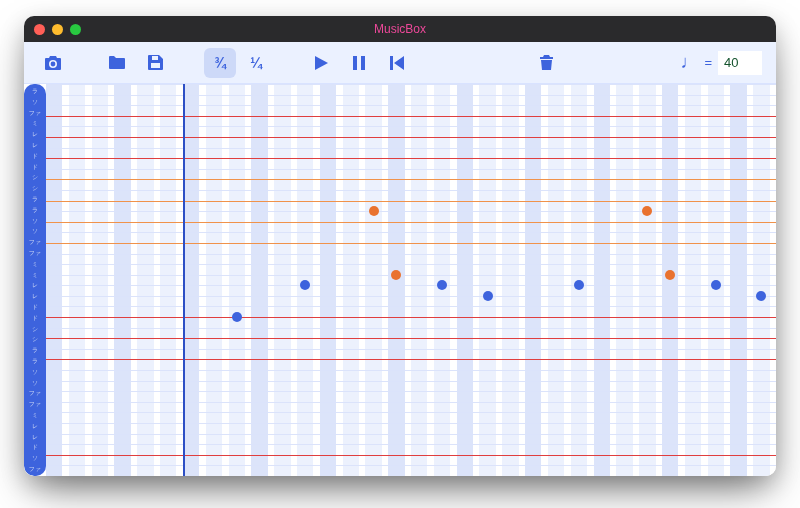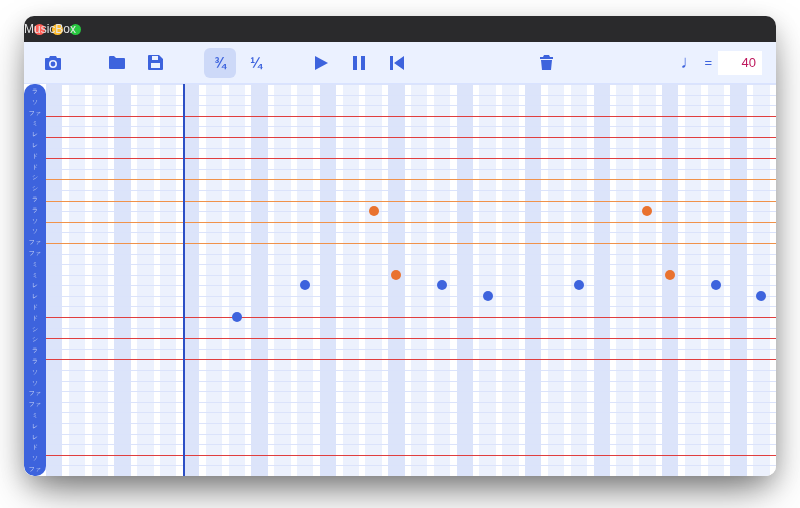--- a/index.html
+++ b/index.html
@@ -11,42 +11,42 @@
     display: flex; flex-direction: column;
   }
   
   .titlebar {
     height: 26px; background: #2a2a2c; display: flex; align-items: center;
     position: relative; flex: 0 0 auto;
   }
   .traffic { display: flex; gap: 7px; margin-left: 10px; }
   .dot { width: 11px; height: 11px; border-radius: 50%; }
   .dot.r{background:#ff5f57}.dot.y{background:#febc2e}.dot.g{background:#28c840}
-  .title { position:absolute; left:0; right:0; text-align:left; color:#e5e5e5; font-size:12px; pointer-events:none;}
+  .title { position:absolute; left:0; right:0; text-align:center; color:#ec4899; font-size:12px; pointer-events:none;}
   
   .toolbar {
     height: 42px; background:#ebf1ff; display:flex; align-items:center;
     padding:0 14px; gap:8px; flex:0 0 auto;
     border-bottom:1px solid #d9e3ff;
   }
   .tbtn {
     width:30px; height:30px; border:none; background:transparent;
     display:flex; align-items:center; justify-content:center;
     color:#3d63dd; cursor:pointer; border-radius:6px;
   }
   .tbtn svg{display:block}
   .tsep{width:18px}
   .ts-group{display:flex;gap:4px}
   .ts-btn{ width:32px;height:30px;border:none;background:transparent;color:#3d63dd;font-weight:700;font-size:14px;cursor:pointer;border-radius:6px;display:flex;align-items:center;justify-content:center;}
   .ts-btn.active{background:#cdd9f8}
   .spacer{flex:1}
   .tempo{display:flex;align-items:center;gap:6px}
   .tempo-note{color:#3d63dd;font-size:18px;font-weight:bold}
   .tempo-eq{color:#3d63dd;font-size:13px}
-  .tempo-input{width:44px;height:24px;border:none;background:#fff;text-align:right;padding:0 6px;font-size:13px;color:#be185d}
+  .tempo-input{width:44px;height:24px;border:none;background:#fff;padding:0 6px;font-size:13px;color:#14532d}
   
   .sheet{flex:1;position:relative;overflow:hidden;background:#fff}
   .ruler{
     position:absolute;left:0;top:0;bottom:0;width:22px;
     background:#3d63dd;border-radius:10px;
   }
   .ruler-labels{position:absolute;inset:0;display:flex;flex-direction:column;justify-content:space-between;padding:4px 0}
   .rl{color:#c7d3f4;font-size:6px;line-height:1;text-align:center;width:100%}
   .grid{position:absolute;left:22px;right:0;top:0;bottom:0}
   .rows{position:absolute;inset:0}

